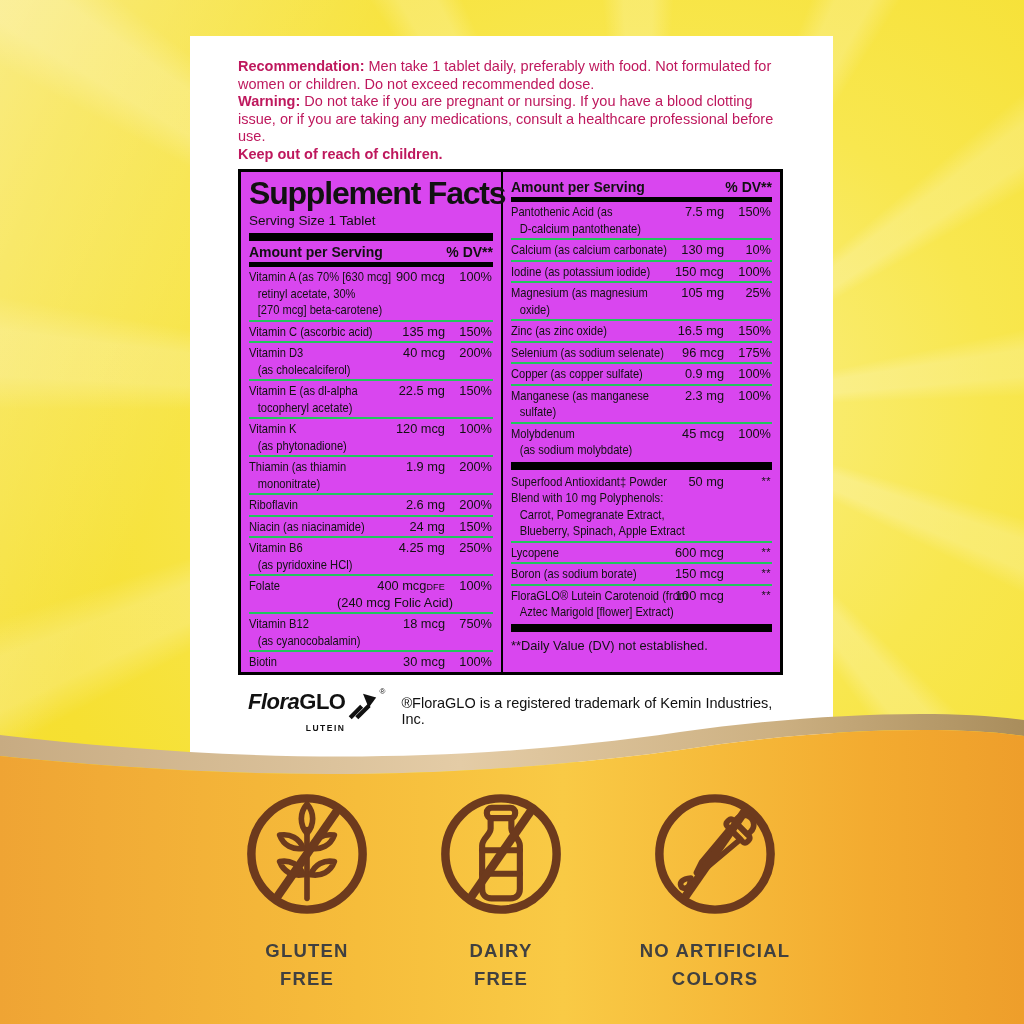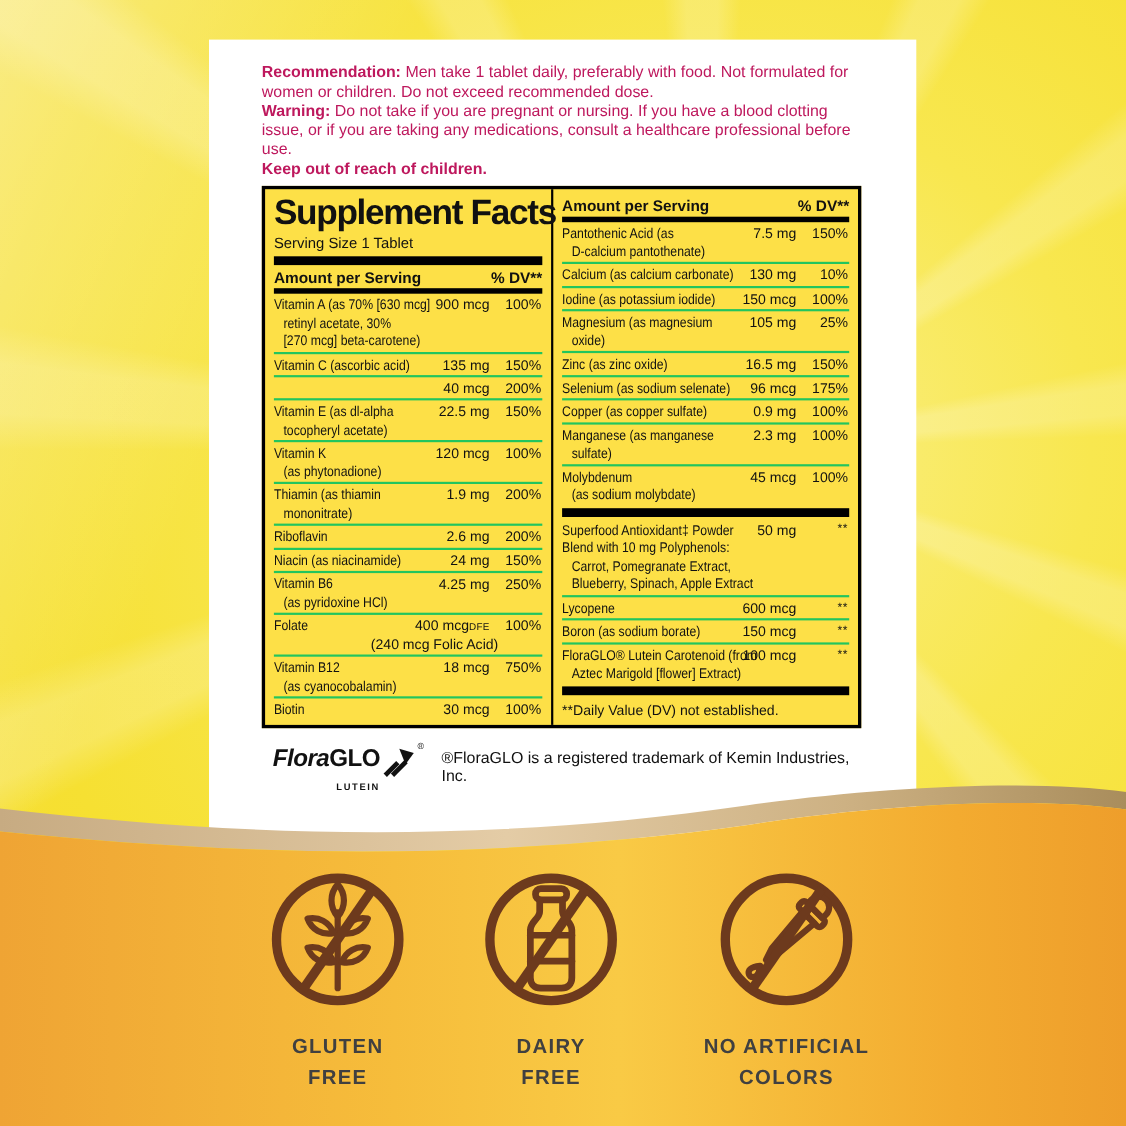--- a/index.html
+++ b/index.html
@@ -18,21 +18,21 @@
 
   
   .card{position:absolute;left:190px;top:36px;width:643px;height:726px;
         background:#ffffff;padding:22px 46px 0 48px;box-sizing:border-box;z-index:2;}
 
   .rec-block{font-size:14.5px;line-height:17.5px;color:#be185d;width:556px;}
   .rec-block b{font-weight:bold;}
 
   
   .facts{display:flex;border:3px solid #000;width:545px;margin-top:6px;
-         box-sizing:border-box;background:#fde047;}
+         box-sizing:border-box;background:#d946ef;}
   .fcol{box-sizing:border-box;padding:4px 8px 0 8px;}
   .fcol.left{width:262px;border-right:2px solid #000;}
   .fcol.right{flex:1;}
   .sf-title{font-size:32px;font-weight:bold;letter-spacing:-1.2px;line-height:34px;white-space:nowrap;}
   .serving{font-size:13.5px;margin:3px 0 5px 0;}
   .bar8{height:8px;background:#000;}
   .bar5{height:5px;background:#000;}
   .bar8.mid{margin:2px 0;}
   .col-head{display:flex;justify-content:space-between;font-weight:bold;
             font-size:14px;padding:3px 0 2px 0;}
@@ -115,20 +115,24 @@
             <div class="row">
               <div class="nm">
                 <div class="nline">Vitamin C (ascorbic acid)</div>
               </div>
               <div class="amt">135 mg</div>
               <div class="dv">150%</div>
 
             </div>
 
             <div class="row">
+              <div class="nm">
+                <div class="nline">Vitamin D3</div>
+                <div class="nline ind">(as cholecalciferol)</div>
+              </div>
               <div class="amt">40 mcg</div>
               <div class="dv">200%</div>
 
             </div>
 
             <div class="row">
               <div class="nm">
                 <div class="nline">Vitamin E (as dl-alpha</div>
                 <div class="nline ind">tocopheryl acetate)</div>
               </div>

